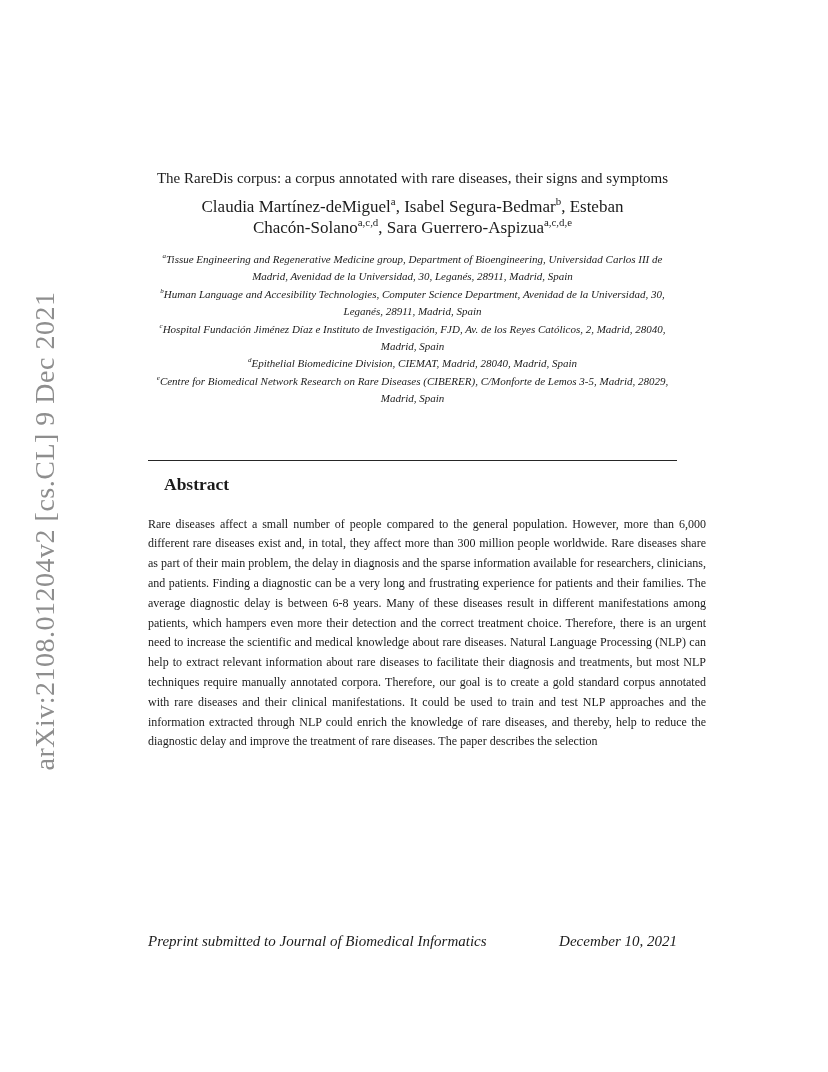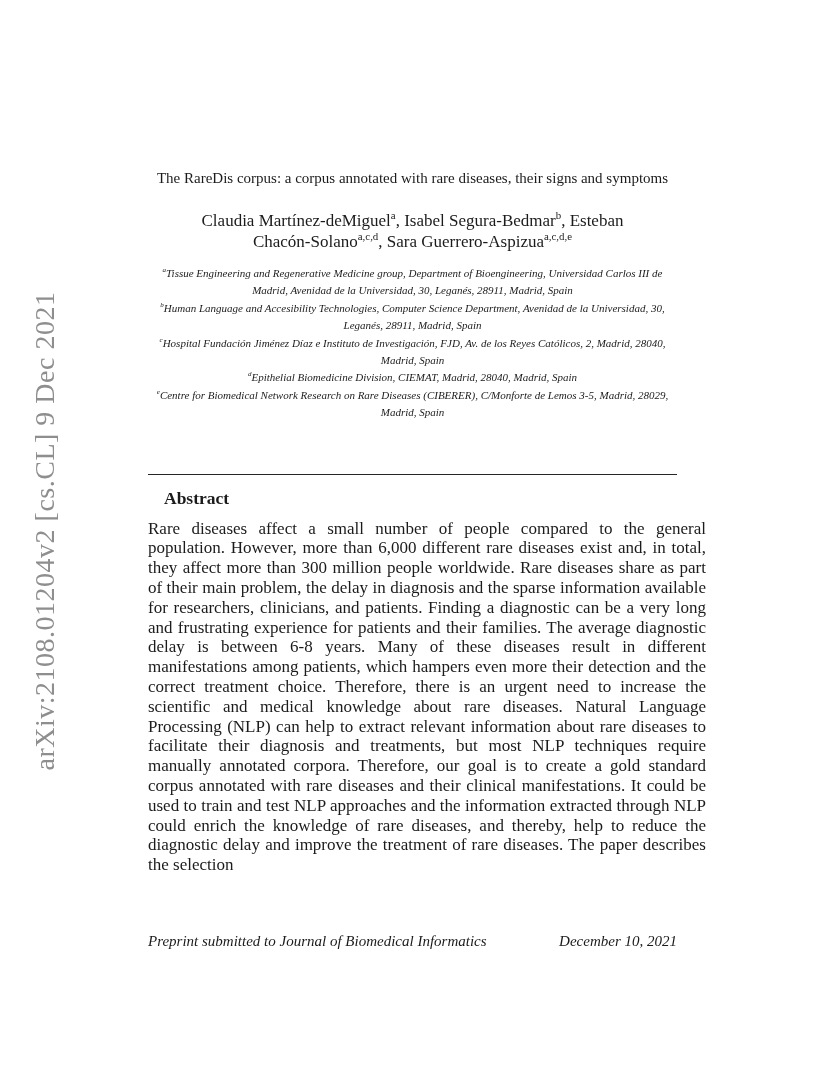--- a/index.html
+++ b/index.html
@@ -34,21 +34,21 @@
     width: 529px;
   }
   .title {
     margin: 163px 0 0 0;
     font-weight: normal;
     font-size: 15px;
     line-height: 30px;
     text-align: center;
   }
   .authors {
-    margin-top: 18px;
+    margin-top: 4px;
     font-size: 17px;
     line-height: 20.5px;
     text-align: center;
   }
   sup {
     font-size: 64%;
     line-height: 0;
   }
   .affiliations {
     margin-top: 13px;
@@ -62,23 +62,23 @@
     height: 0;
     border: 0;
     border-top: 1.2px solid var(--rule-color, #262626);
   }
   .abs-head {
     margin: 13px 0 0 16px;
     font-size: 17.5px;
     font-weight: bold;
   }
   .abs-text {
-    margin-top: 10px;
+    margin-top: 20px;
     width: 558px;
-    font-size: 17px;
+    font-size: 12px;
     line-height: 19.8px;
     text-align: justify;
     hyphens: auto;
     -webkit-hyphens: auto;
   }
   .footer {
     position: absolute;
     left: 148px;
     top: 933px;
     width: 529px;

